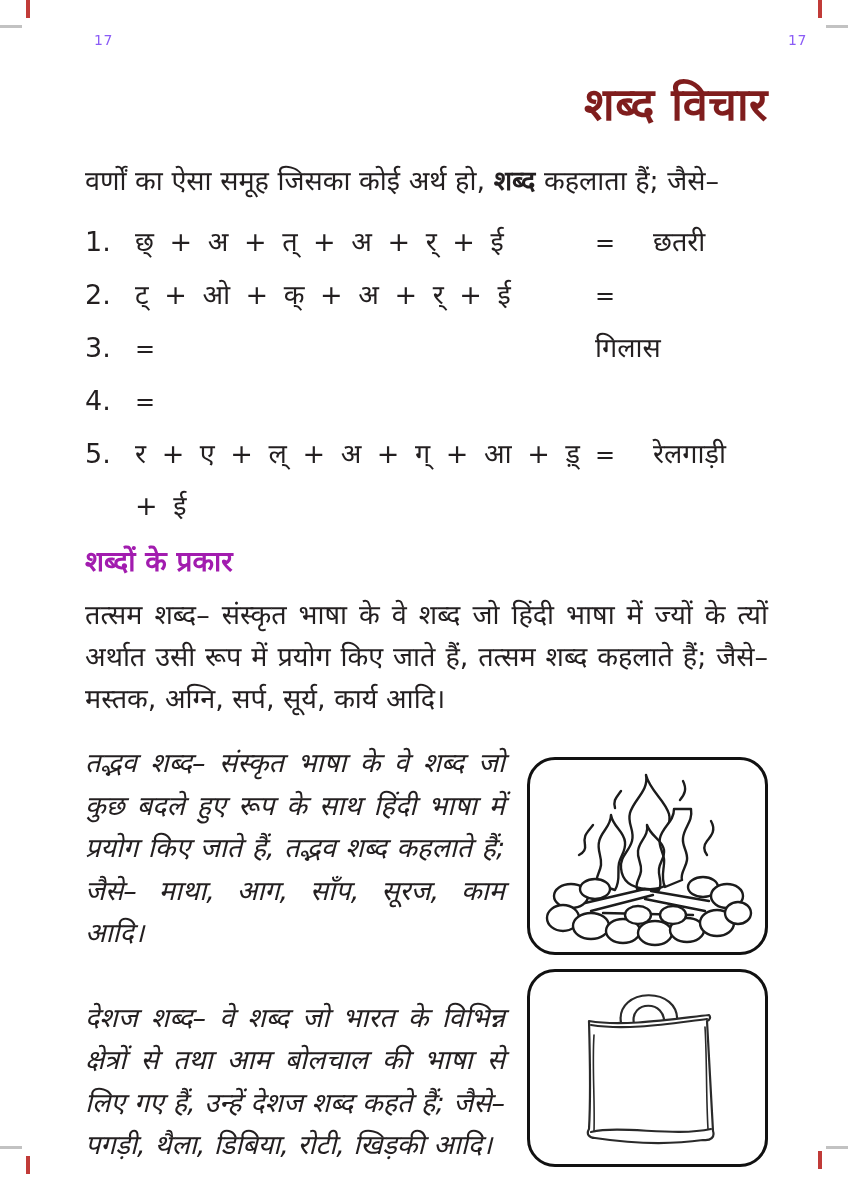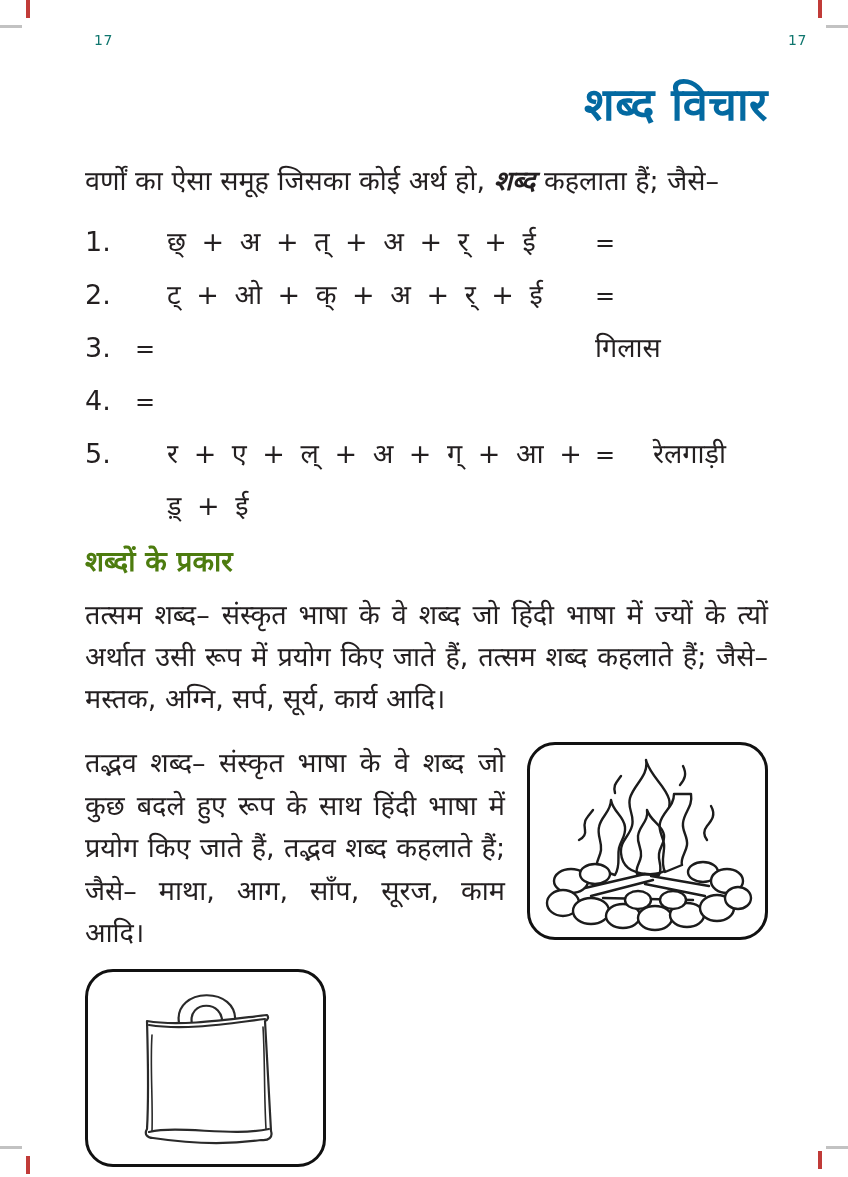--- a/index.html
+++ b/index.html
@@ -22,76 +22,77 @@
   .m-tl-h{left:0;top:25px;}
   .m-tr-v{left:818px;top:0;}
   .m-tr-h{right:0;top:25px;}
   .m-bl-h{left:0;top:1146px;}
   .m-bl-v{left:26px;top:1156px;height:21px;}
   .m-br-h{right:0;top:1146px;}
   .m-br-v{left:818px;top:1151px;height:26px;}
 
   .pageno{
     position:absolute;top:32px;
-    font-size:14px;letter-spacing:0.5px;color:#0f766e;
+    font-size:14px;letter-spacing:0.5px;color:#8b5cf6;
   }
   .pageno.left{left:94px;}
   .pageno.right{left:788px;}
 
   .content{position:absolute;left:85px;top:0;width:683px;}
 
   .title{
     margin:80px 0 0 0;
     text-align:right;
     font-size:45px;
     font-weight:bold;
     line-height:1.12;
-    color:#0369a1;
+    color:#7f1d1d;
     letter-spacing:0.5px;
   }
 
   .intro{
     margin:30px 0 0 0;
     font-size:27px;
     line-height:42px;
     text-align:justify;
   }
-  .bold{font-weight:bold;font-style:italic;}
+  .bold{font-weight:bold;}
 
   .word-list{margin-top:14px;}
   .wrow{
     display:grid;
     grid-template-columns:50px 1fr 58px 115px;
     align-items:baseline;
     font-size:27px;
     line-height:52px;
   }
-  .wrow .expr{word-spacing:7px;margin-left:32px;}
+  .wrow .expr{word-spacing:7px;}
   .wrow .eq{font-size:24px;}
 
   .h2{
     margin:10px 0 0 0;
     font-size:28px;
     font-weight:bold;
     line-height:40px;
-    color:#4d7c0f;
+    color:#a21caf;
   }
 
   .para{
     margin:12px 0 0 0;
     font-size:27px;
     line-height:42px;
     text-align:justify;
   }
   .para .lead{font-weight:normal;}
 
   .media-row{
     display:flex;
-    align-items:flex-start;
+    align-items:flex-end;
     gap:22px;
+    font-style:italic;
   }
   .media-row.first{margin-top:22px;}
   .media-row.second{margin-top:14px;}
   .media-row .mtext{
     width:420px;
     font-size:27px;
     line-height:42.5px;
     text-align:justify;
     margin:0;
   }
@@ -127,20 +128,21 @@
 
     <h1 class="title">शब्द विचार</h1>
 
     <p class="intro"><span>वर्णों का ऐसा समूह जिसका कोई अर्थ हो, </span><span class="bold">शब्द</span><span> कहलाता हैं; जैसे–</span></p>
 
     <div class="word-list">
       <div class="wrow">
         <span class="num">1.</span>
         <span class="expr">छ् + अ + त् + अ + र् + ई</span>
         <span class="eq">=</span>
+        <span class="res">छतरी</span>
       </div>
       <div class="wrow">
         <span class="num">2.</span>
         <span class="expr">ट् + ओ + क् + अ + र् + ई</span>
         <span class="eq">=</span>
       </div>
       <div class="wrow">
         <span class="num">3.</span>
         <span class="eq">=</span>
         <span class="res">गिलास</span>
@@ -197,20 +199,21 @@
             <ellipse cx="184" cy="160" rx="17" ry="13"></ellipse>
             <ellipse cx="205" cy="150" rx="13" ry="11"></ellipse>
             <ellipse cx="105" cy="152" rx="13" ry="9"></ellipse>
             <ellipse cx="140" cy="152" rx="13" ry="9"></ellipse>
           </g>
         </svg>
       </div>
     </div>
 
     <div class="media-row second">
+      <p class="mtext"><span class="lead">देशज शब्द–</span><span> वे शब्द जो भारत के विभिन्न क्षेत्रों से तथा आम बोलचाल की भाषा से लिए गए हैं, उन्हें देशज शब्द कहते हैं; जैसे– पगड़ी, थैला, डिबिया, रोटी, खिड़की आदि।</span></p>
       <div class="figure">
         <svg width="229" height="186" viewBox="0 0 229 186" fill="none">
           <g stroke="#2a2a2a" stroke-width="2.2" stroke-linecap="round" stroke-linejoin="round" fill="#ffffff">
 
             <path d="M88 48 C82 12 148 10 144 48 L131 50 C134 24 96 25 101 49 Z"></path>
 
             <path d="M86 48 c-4 8 -2 13 4 14 c6 1 10 -3 9 -10" fill="none"></path>
             <path d="M131 50 c-3 8 0 13 6 13 c6 0 9 -5 7 -12" fill="none"></path>
 
             <path d="M56 46 C90 52 140 44 176 40 C178 42 177 45 174 46 L180 156 C182 162 178 166 170 165 C135 170 95 168 62 163 C56 163 53 159 56 154 C58 120 57 82 56 46 Z"></path>

